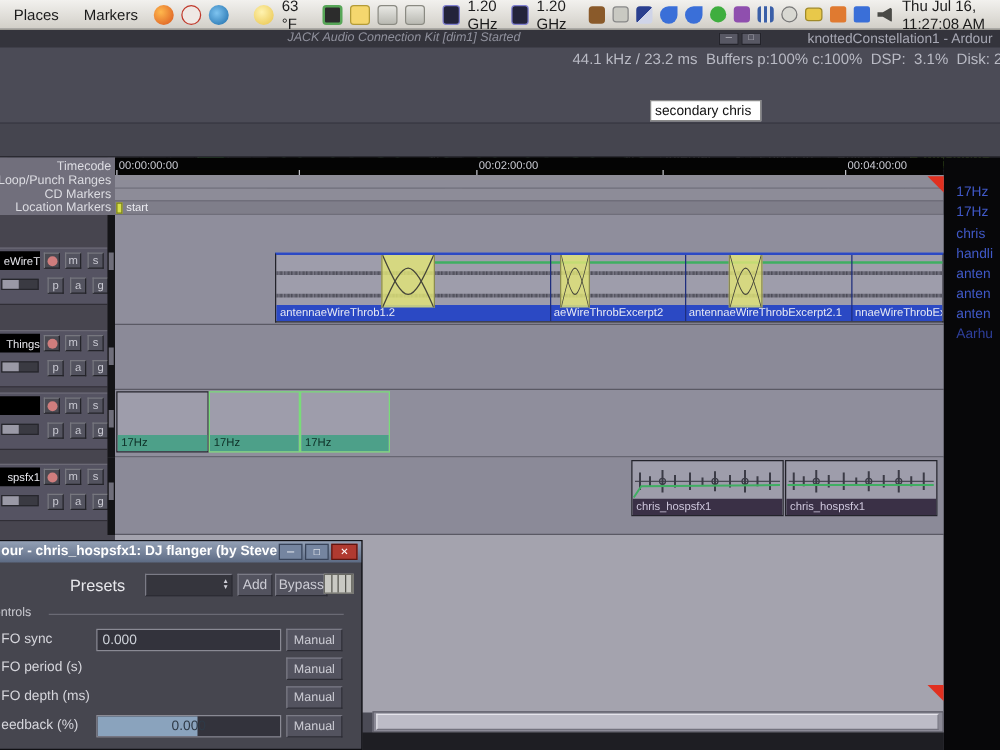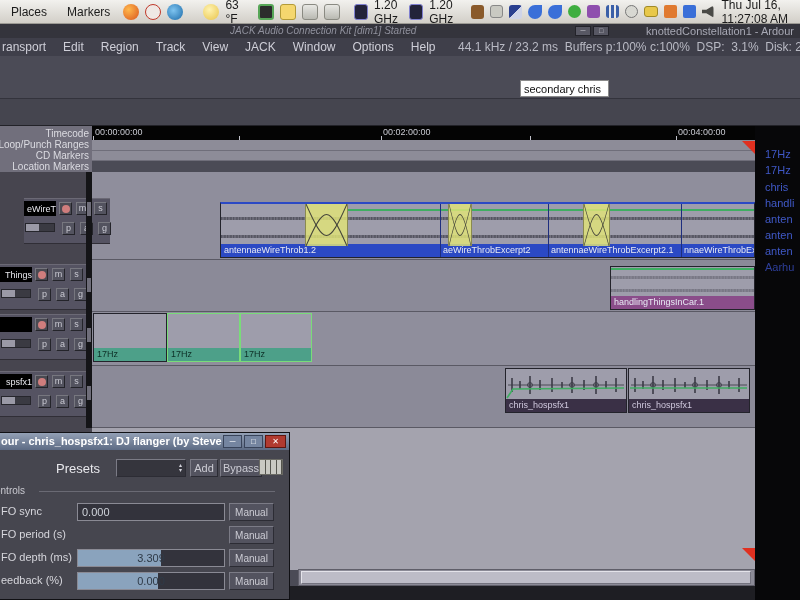--- a/index.html
+++ b/index.html
@@ -140,31 +140,20 @@
     <span class="pi" style="width:12px;height:12px;background:#4a4a46;clip-path:polygon(0 35%,40% 35%,100% 0,100% 100%,40% 65%,0 65%);"></span>
     <span class="ptxt" id="panel-clock">Thu Jul 16, 11:27:08 AM</span>
   </div>
 
   <div id="titlestrip" class="ab"></div>
   <div id="jack-title" class="ab">JACK Audio Connection Kit [dim1] Started</div>
   <div class="ab winbtn" style="left:575px;top:26px;">─</div>
   <div class="ab winbtn" style="left:593px;top:26px;">□</div>
   <div id="session-title" class="ab">knottedConstellation1 - Ardour</div>
 
-  <div id="menubar" class="ab">
-    <span>ransport</span>
-    <span>Edit</span>
-    <span>Region</span>
-    <span>Track</span>
-    <span>View</span>
-    <span>JACK</span>
-    <span>Window</span>
-    <span>Options</span>
-    <span>Help</span>
-  </div>
   <div id="menu-stats">44.1 kHz / 23.2 ms  Buffers p:100% c:100%  DSP:  3.1%  Disk: 24</div>
 
   <div id="transport" class="ab">
     <div class="ab" id="shuttle-slider"></div>
     <div class="ab" id="shuttle-tick"></div>
     <div class="ab abtn" style="left:6px;top:75px;width:17px;height:17px;">p</div>
     <div class="ab abtn" style="left:25px;top:75px;width:18px;height:17px;">%</div>
     <div class="ab combo" style="left:45px;top:74px;width:42px;height:19px;">
       <span>sprung</span>
       <span class="spin">
@@ -293,20 +282,24 @@
       <span class="tick" style="left:291px;">00:02:00:00</span>
       <span class="tick" style="left:586px;">00:04:00:00</span>
       <span class="tickmark" style="left:1px;"></span>
       <span class="tickmark" style="left:147px;"></span>
       <span class="tickmark" style="left:289px;"></span>
       <span class="tickmark" style="left:438px;"></span>
       <span class="tickmark" style="left:584px;"></span>
     </div>
     <div class="rrow" style="top:14px;height:11px;"></div>
     <div class="rrow" style="top:25px;height:10px;"></div>
+    <div class="rrow" id="loc-row" style="top:35px;height:11px;">
+      <span class="ab" id="start-flag"></span>
+      <span class="ab" id="start-label">start</span>
+    </div>
     <div class="ab redtri" style="left:650px;top:15px;"></div>
   </div>
 
   <div id="canvas" class="ab">
     <div class="lane" style="top:0;height:88px;background:#8f8e9c;border-bottom:1px solid #5a5964;"></div>
     <div class="lane" style="top:88px;height:52px;background:#8b8a98;border-bottom:1px solid #5a5964;"></div>
     <div class="lane" style="top:140px;height:54px;background:#8f8e9c;border-bottom:1px solid #5a5964;"></div>
     <div class="lane" style="top:194px;height:62px;background:#8b8a98;border-bottom:1px solid #5a5964;"></div>
 
     <div class="region" style="left:128px;top:30px;width:535px;height:56px;border-top:2px solid #2b49c4;">
@@ -329,26 +322,20 @@
       <div class="xfade" style="left:227px;top:0;width:24px;height:42px;"><svg viewBox="0 0 40 40" preserveAspectRatio="none">
             <path d="M0,0 C18,40 22,40 40,0" stroke="#45453a" fill="none"></path>
             <path d="M0,40 C18,0 22,0 40,40" stroke="#45453a" fill="none"></path>
           </svg></div>
       <div class="xfade" style="left:362px;top:0;width:27px;height:42px;"><svg viewBox="0 0 40 40" preserveAspectRatio="none">
             <path d="M0,0 C18,40 22,40 40,0" stroke="#45453a" fill="none"></path>
             <path d="M0,40 C18,0 22,0 40,40" stroke="#45453a" fill="none"></path>
           </svg></div>
     </div>
 
-    <div class="region" style="left:518px;top:94px;width:145px;height:44px;">
-      <div class="gainline" style="left:0;top:1px;width:145px;"></div>
-      <div class="wline" style="left:0;top:9px;width:145px;opacity:.45;"></div>
-      <div class="wline" style="left:0;top:22px;width:145px;opacity:.45;"></div>
-      <div class="rbar" style="background:#8a4d8a;"><span>handlingThingsInCar.1</span></div>
-    </div>
 
     <div class="region" style="left:1px;top:141px;width:74px;height:49px;">
       <div class="rbar" style="background:#4da089;color:#0d2e26;"><span>17Hz</span></div>
     </div>
     <div class="region" style="left:75px;top:141px;width:73px;height:49px;border-color:#79dc79;">
       <div class="rbar" style="background:#4da089;color:#0d2e26;"><span>17Hz</span></div>
     </div>
     <div class="region" style="left:148px;top:141px;width:72px;height:49px;border-color:#79dc79;">
       <div class="rbar" style="background:#4da089;color:#0d2e26;"><span>17Hz</span></div>
     </div>
@@ -374,21 +361,21 @@
         <polyline points="1,18 118,18" stroke="#3fae62" stroke-width="1.6" fill="none"></polyline>
       </svg>
       <div class="rbar" style="background:#3a3046;color:#cfc8dd;"><span>chris_hospsfx1</span></div>
     </div>
 
     <div class="ab redtri" style="left:650px;top:376px;"></div>
   </div>
 
   <div id="header-col" class="ab">
 
-    <div class="thdr" style="top:26px;margin-left:24px;">
+    <div class="thdr" style="top:26px;">
       <div class="tname">eWireT</div>
       <div class="recbtn">
           <span class="recdot"></span>
         </div>
       <div class="hbtn" style="left:52px;top:3px;">m</div>
       <div class="hbtn" style="left:70px;top:3px;">s</div>
       <div class="fader">
           <div class="faderfill"></div>
         </div>
       <div class="hbtn" style="left:38px;top:23px;">p</div>
@@ -499,24 +486,20 @@
     <div class="pbox" style="top:70px;">
       <div class="pfill" style="width: 0%;"></div>
       <div class="pval lite">0.000</div>
     </div>
     <div class="abtn manbtn" style="top:70px;">Manual</div>
 
     <span class="prow-label" style="top:95px;">FO period (s)</span>
     <div class="abtn manbtn" style="top:93px;">Manual</div>
 
     <span class="prow-label" style="top:118px;">FO depth (ms)</span>
-    <div class="pbox" style="top:116px;">
-      <div class="pfill" style="width: 57%;"></div>
-      <div class="pval">3.309</div>
-    </div>
     <div class="abtn manbtn" style="top:116px;">Manual</div>
 
     <span class="prow-label" style="top:141px;">eedback (%)</span>
     <div class="pbox" style="top:139px;">
       <div class="pfill" style="width: 55%;"></div>
       <div class="pval">0.000</div>
     </div>
     <div class="abtn manbtn" style="top:139px;">Manual</div>
   </div>
 

